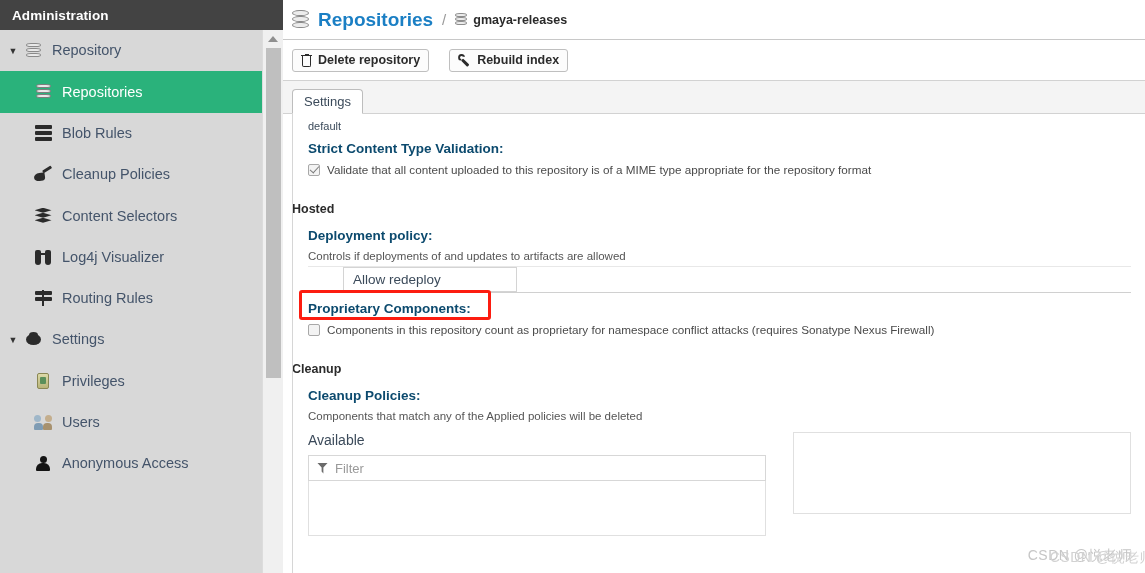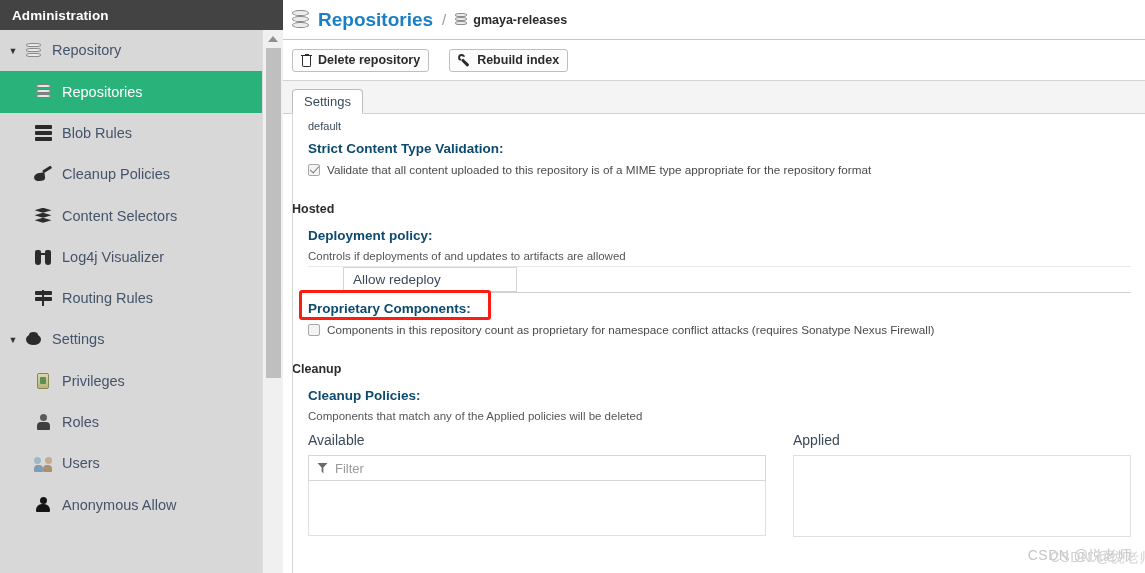--- a/index.html
+++ b/index.html
@@ -568,50 +568,41 @@
       <div class="nav-item child">
         <span class="nav-icon">
           <span class="ic-priv">
               <i></i>
               <b></b>
             </span>
         </span>
         <span class="nav-label">Privileges</span>
       </div>
 
+
       <div class="nav-item child">
         <span class="nav-icon">
-          <span class="ic-role">
-              <i></i>
-              <b></b>
-            </span>
-        </span>
-        <span class="nav-label">Roles</span>
+          <span class="ic-users">
+              <i></i>
+              <i></i>
+              <b></b>
+              <b></b>
+            </span>
+        </span>
+        <span class="nav-label">Users</span>
       </div>
 
       <div class="nav-item child">
         <span class="nav-icon">
-          <span class="ic-users">
-              <i></i>
-              <i></i>
-              <b></b>
-              <b></b>
-            </span>
-        </span>
-        <span class="nav-label">Users</span>
-      </div>
-
-      <div class="nav-item child">
-        <span class="nav-icon">
           <span class="ic-anon">
               <i></i>
               <b></b>
             </span>
         </span>
-        <span class="nav-label">Anonymous Allow</span>
+        <span class="nav-label">Anonymous Access</span>
       </div>
 
     </div>
 
     <div id="sidebar-scrollbar">
       <div id="sidebar-scroll-up"></div>
       <div id="sidebar-scroll-thumb"></div>
     </div>
   </div>
 
@@ -694,21 +685,20 @@
           <div class="dual-col-left">
             <div class="dual-head">Available</div>
             <div class="filter-input">
               <span class="ic-funnel"></span>
               <span class="filter-ph">Filter</span>
             </div>
             <div class="list-box"></div>
           </div>
           <div class="dual-col-gap"></div>
           <div class="dual-col-right">
-            <div class="dual-head">Applied</div>
             <div class="applied-box"></div>
           </div>
         </div>
 
       </div>
     </div>
 
   </div>
 
   <div id="redeploy-highlight"></div>

